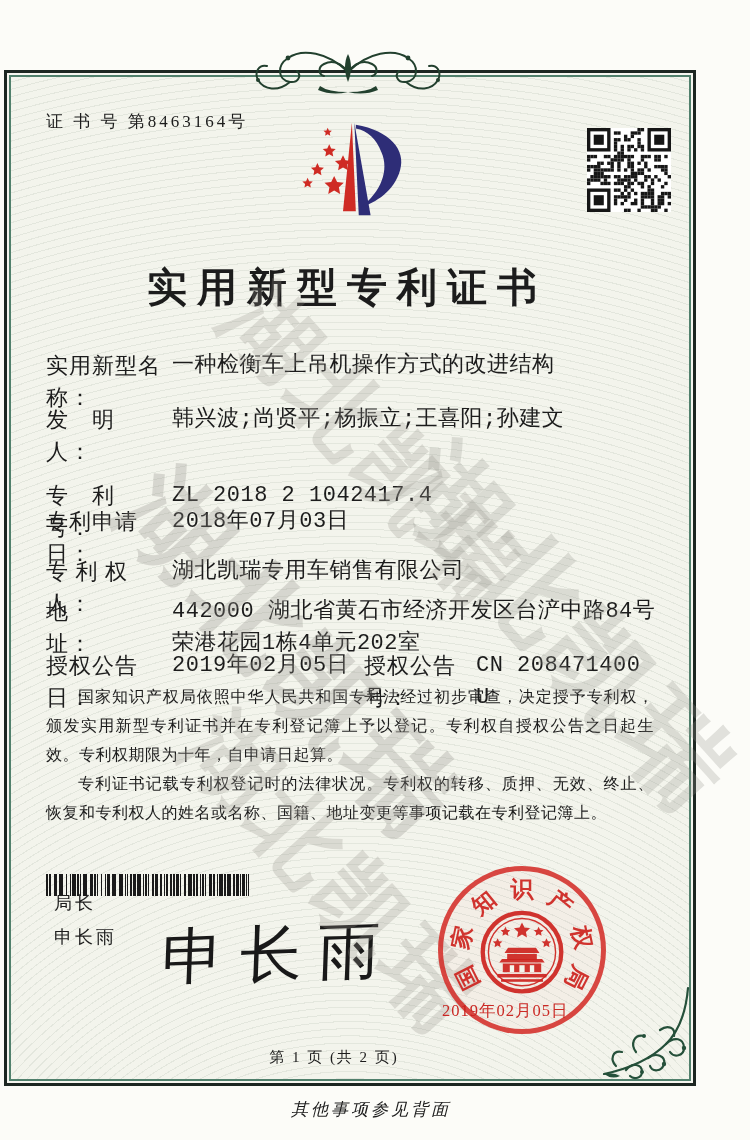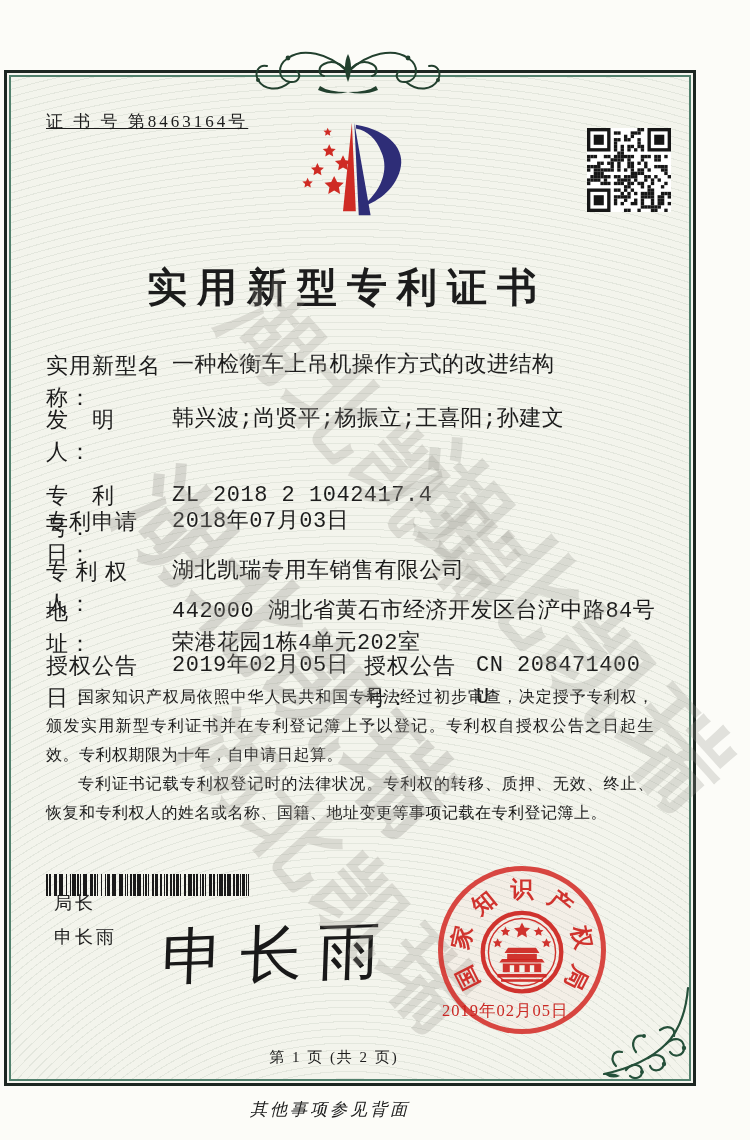--- a/index.html
+++ b/index.html
@@ -12,21 +12,21 @@
       repeating-radial-gradient(130% 90% at 50% 130%, rgba(150,165,148,.17) 0 1px, rgba(0,0,0,0) 1px 7px),
       #f3f4ec;}
   .frame::after{content:"";position:absolute;inset:2px;border:2px solid #51806c;pointer-events:none;}
   .ornament{position:absolute;z-index:4;}
   .wm{position:absolute;z-index:6;pointer-events:none;font-weight:bold;
       transform-origin:0 0;white-space:nowrap;letter-spacing:6px;}
   .wm-a{left:286px;top:258px;font-size:92px;color:rgba(150,148,140,.26);transform:rotate(48deg);}
   .wm-b{left:192px;top:440px;font-size:106px;color:rgba(148,146,138,.30);transform:rotate(48deg);}
   .wm-d{left:468px;top:414px;font-size:106px;color:rgba(148,146,138,.26);transform:rotate(48deg);}
   .wm-c{left:246px;top:686px;font-size:92px;color:rgba(150,148,140,.27);transform:rotate(48deg);}
-  .cert-no{position:absolute;left:46px;top:110px;font-size:17px;letter-spacing:3px;z-index:3;text-decoration:underline;}
+  .cert-no{position:absolute;left:46px;top:110px;font-size:17px;letter-spacing:3px;z-index:3;}
   .logo{position:absolute;left:280px;top:118px;z-index:3;}
   .qr{position:absolute;left:587px;top:128px;z-index:3;}
   .title{position:absolute;left:4px;top:240px;width:686px;text-align:center;
     font-size:40px;font-weight:bold;letter-spacing:10px;z-index:3;margin-top:20px;}
   .row{position:absolute;left:46px;width:620px;display:flex;font-size:22px;line-height:1.45;z-index:3;}
   .row .lbl{flex:0 0 126px;letter-spacing:1px;}
   .row .val{letter-spacing:.5px;font-family:Liberation Mono, monospace;}
   .r1{top:350px}.r2{top:404px}.r3{top:480px}.r4{top:506px}.r5{top:556px}
   .r6{top:596px}.r6 .val{width:492px;}
   .r7{top:650px}
@@ -43,21 +43,21 @@
   .seal{position:absolute;left:438px;top:866px;width:158px;height:158px;border-radius:50%;
     border:5px solid rgba(210,40,35,.85);z-index:7;background:rgba(255,60,50,.03);}
   .seal-char{position:absolute;left:50%;top:50%;font-size:23px;font-weight:bold;
     color:rgba(205,35,30,.92);transform-origin:center;}
   .emblem{position:absolute;left:50%;top:52%;transform:translate(-50%,-50%);}
   .seal-date{position:absolute;left:442px;top:1000px;font-size:16.5px;letter-spacing:1px;
     color:rgba(200,30,25,.95);z-index:7;}
   .page-note{position:absolute;left:4px;top:1048px;width:660px;text-align:center;font-size:15px;
     letter-spacing:2px;z-index:3;}
   .back-note{position:absolute;left:0;top:1098px;width:660px;text-align:center;font-size:17px;
-    letter-spacing:3px;font-style:italic;z-index:3;}
+    letter-spacing:3px;font-style:italic;z-index:3;padding-left:41px;}
 </style>
 </head>
 <body>
 
 <div class="page">
 
   <div class="frame"></div>
 
   <svg class="ornament" style="left:228px;top:42px;" width="240" height="58" viewBox="0 0 240 58">
     <g stroke="#22402e" fill="none" stroke-width="2" stroke-linecap="round">

